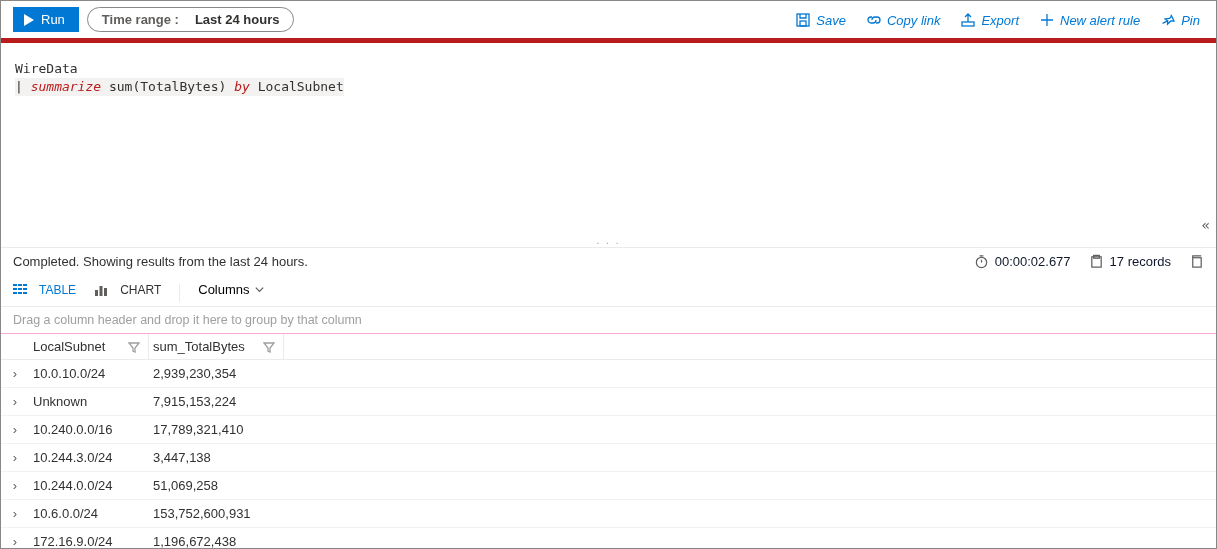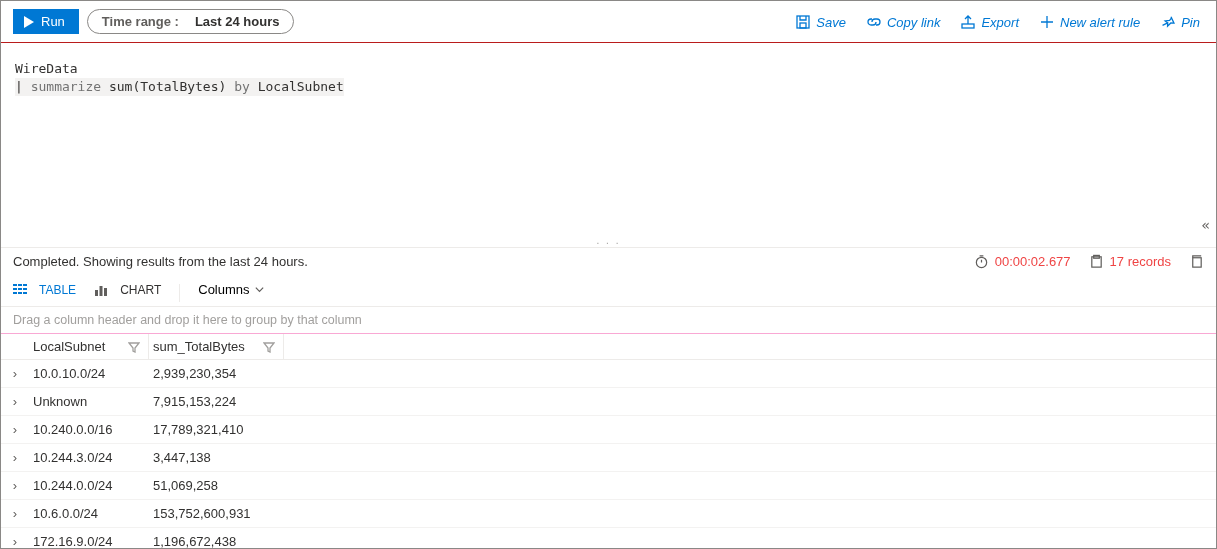--- a/index.html
+++ b/index.html
@@ -1,34 +1,34 @@
 <!DOCTYPE html>
 <html><head>
   <meta charset="utf-8">
   <style>
     * { box-sizing: border-box; margin: 0; padding: 0; }
     body { font-family: "Segoe UI", Arial, sans-serif; font-size: 13px; color: #323130; background: #fff; width: 1217px; height: 549px; border: 1px solid #8a8886; overflow: hidden; }
-    .toolbar { display: flex; align-items: center; padding: 8px 10px 8px 12px; border-bottom: 1px solid #b91c1c; gap: 8px; height: 42px; }
+    .toolbar { display: flex; align-items: center; padding: 8px 10px 8px 12px; border-bottom: 5px solid #b91c1c; gap: 8px; height: 42px; }
     .run-btn { background: #0078d4; color: #fff; border: none; padding: 5px 14px 5px 10px; display: flex; align-items: center; gap: 6px; font-size: 13px; cursor: pointer; }
     .run-btn svg { width: 12px; height: 12px; fill: #fff; }
     .timerange { border: 1px solid #8a8886; border-radius: 14px; padding: 4px 14px; display: flex; align-items: flex-end; gap: 16px; font-size: 13px; cursor: pointer; font-weight: bold; }
     .timerange .label { color: #605e5c; }
     .spacer { flex: 1; }
     .tb-item { display: flex; align-items: flex-end; gap: 5px; color: #0078d4; cursor: pointer; padding: 4px 6px; font-style: italic; }
     .tb-item svg { width: 16px; height: 16px; stroke: #0078d4; fill: none; stroke-width: 1.3; }
     .editor { position: relative; background: #fff; font-family: Consolas, monospace; font-size: 13px; line-height: 18px; padding: 4px 0 0 14px; height: 182px; margin-top: 13px; }
     .editor-line { white-space: pre; }
     .ln2-hl { background: #f3f2f1; display: inline-block; }
-    .kw { color: #737373; }
+    .kw { color: #b91c1c; font-style: italic; }
     .collapse-ctrl { position: absolute; right: 6px; bottom: 4px; color: #605e5c; cursor: pointer; font-size: 14px; }
     .divider-drag { text-align: center; color: #a19f9d; font-size: 10px; letter-spacing: 2px; height: 10px; line-height: 6px; cursor: row-resize; border-bottom: 1px solid #edebe9; }
     .status-bar { display: flex; align-items: center; padding: 6px 12px; font-size: 13px; color: #323130; gap: 18px; }
     .status-bar .spacer2 { flex: 1; }
     .status-ico { width: 15px; height: 15px; stroke: #605e5c; fill: none; stroke-width: 1.3; }
-    .status-grp { display: flex; align-items: center; gap: 6px; color: #ef4444; }
+    .status-grp { display: flex; align-items: center; gap: 6px; color: #0f172a; }
     .view-tabs { display: flex; align-items: center; padding: 4px 12px 0; border-bottom: 1px solid #edebe9; gap: 18px; height: 32px; }
     .vt { display: flex; align-items: flex-end; gap: 12px; cursor: pointer; color: #323130; font-size: 12px; padding-bottom: 6px; }
     .vt.active { color: #0078d4; }
     .vt svg { width: 14px; height: 14px; }
     .vt-sep { width: 1px; height: 18px; background: #edebe9; }
     .cols { display: flex; align-items: center; gap: 4px; cursor: pointer; color: #000000; font-size: 13px; padding-bottom: 6px; }
     .groupby { padding: 6px 12px; color: #a19f9d; font-size: 12.5px; border-bottom: 1px solid #f9a8d4; }
     .gridhead { display: flex; border-bottom: 1px solid #edebe9; }
     .gh-expand { width: 28px; }
     .gh-cell { width: 120px; display: flex; align-items: center; justify-content: space-between; padding: 5px 8px 5px 4px; border-right: 1px solid #edebe9; color: #323130; font-size: 13px; }

